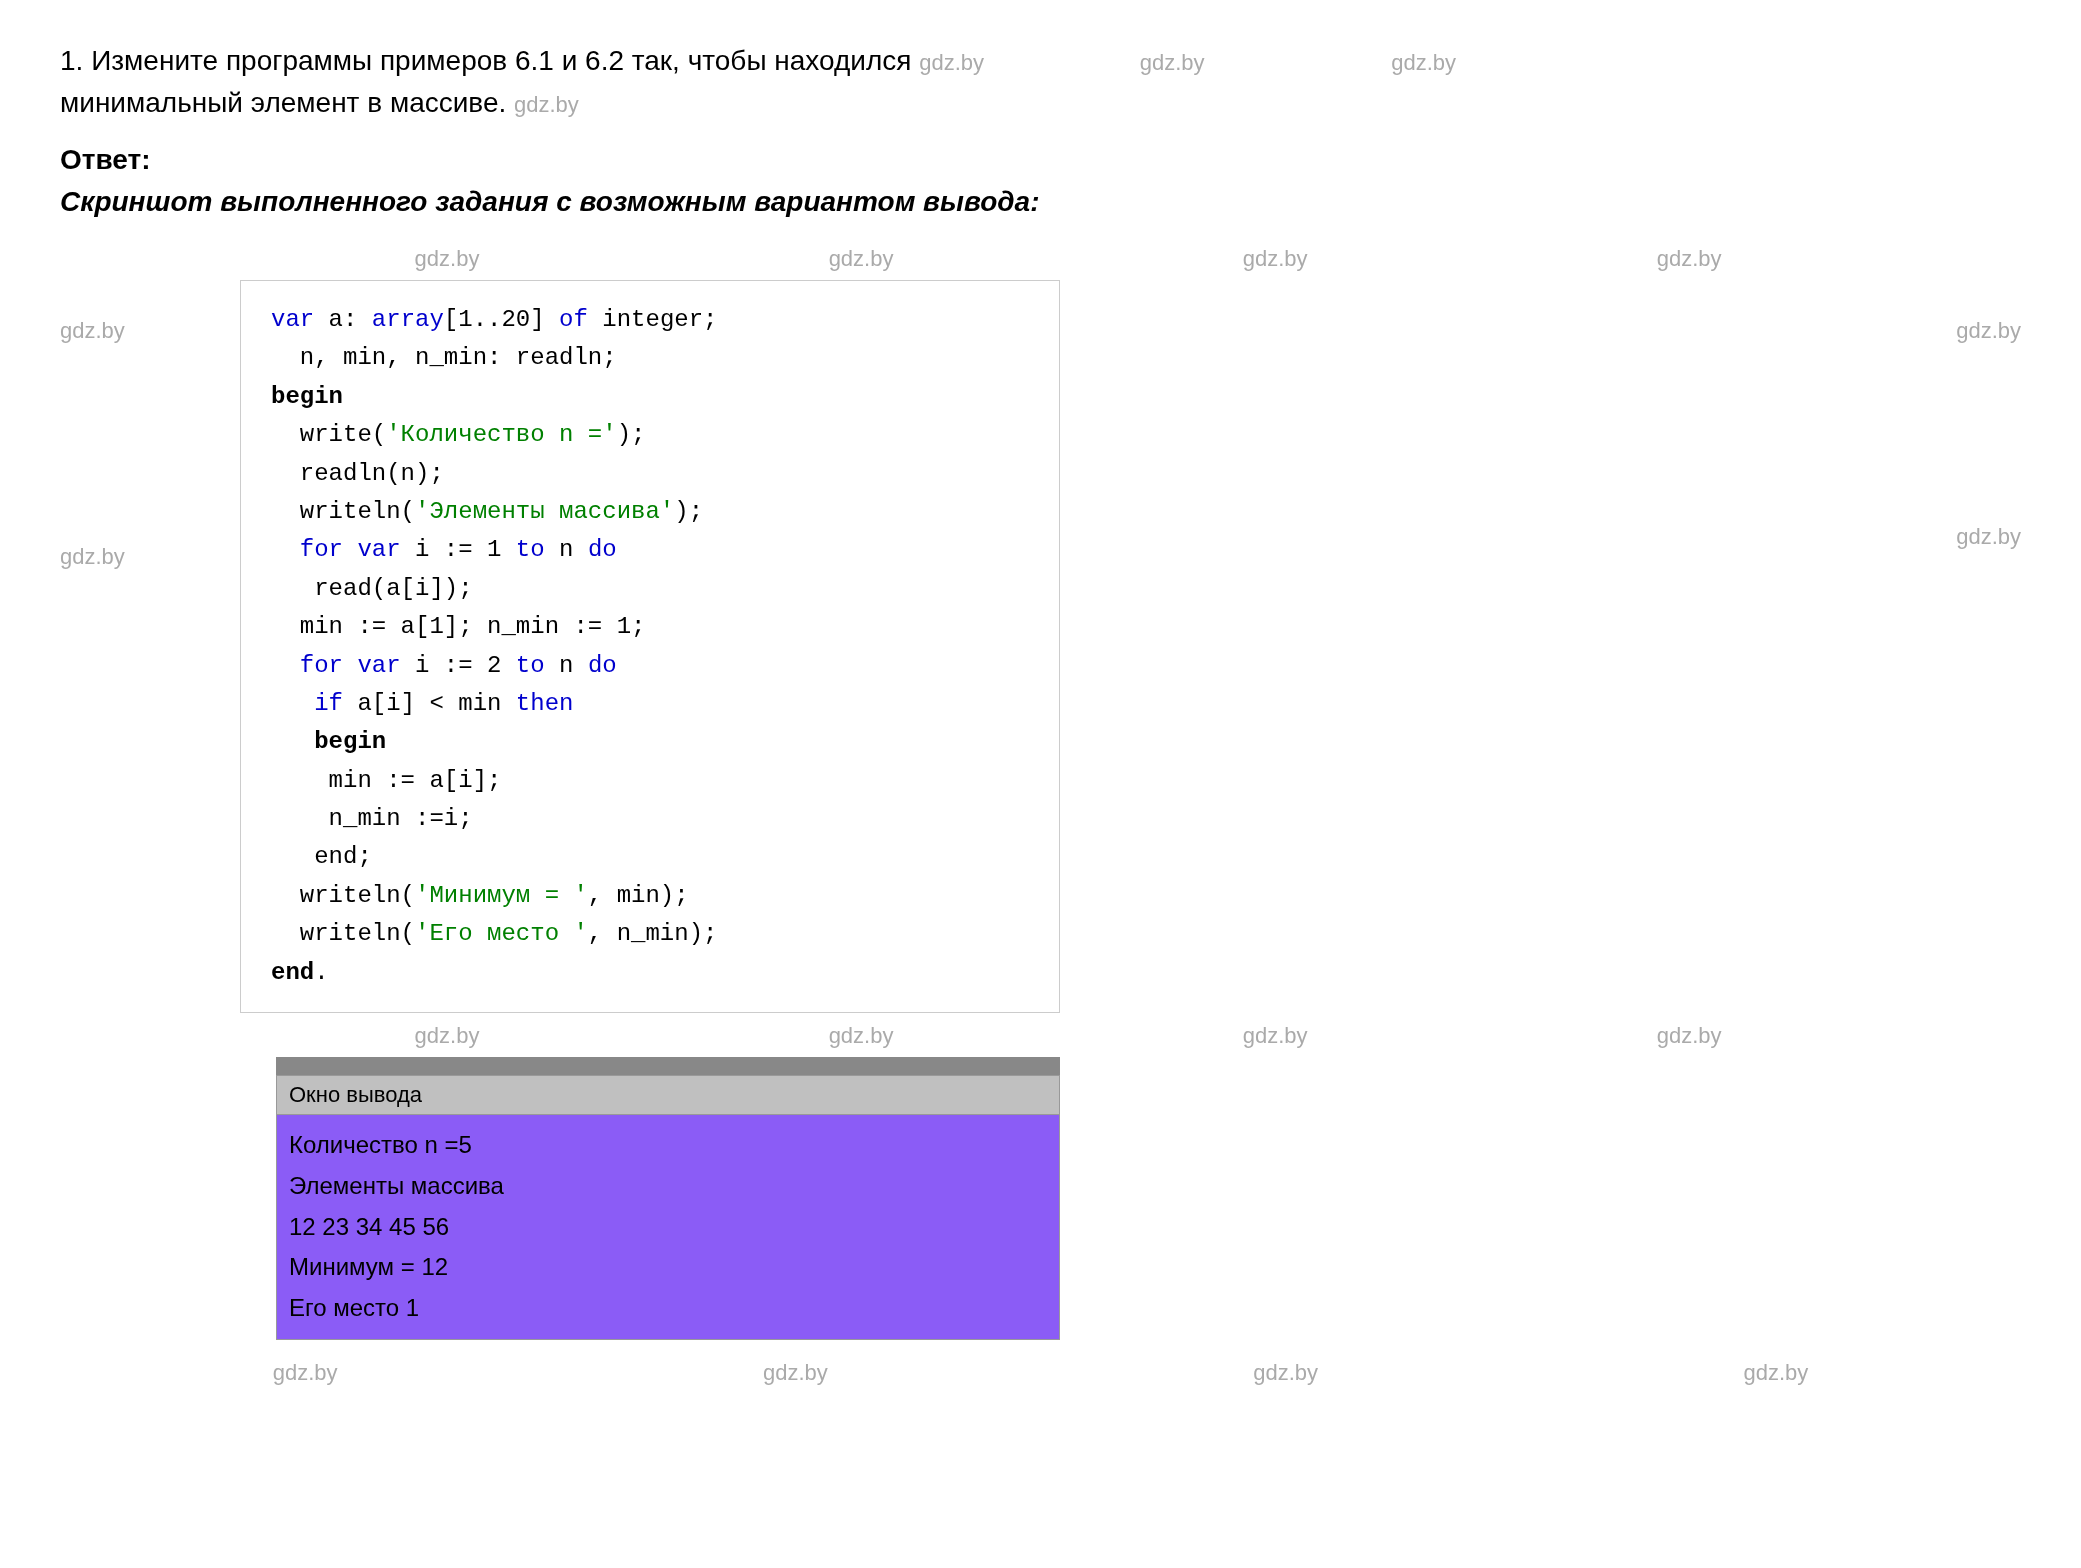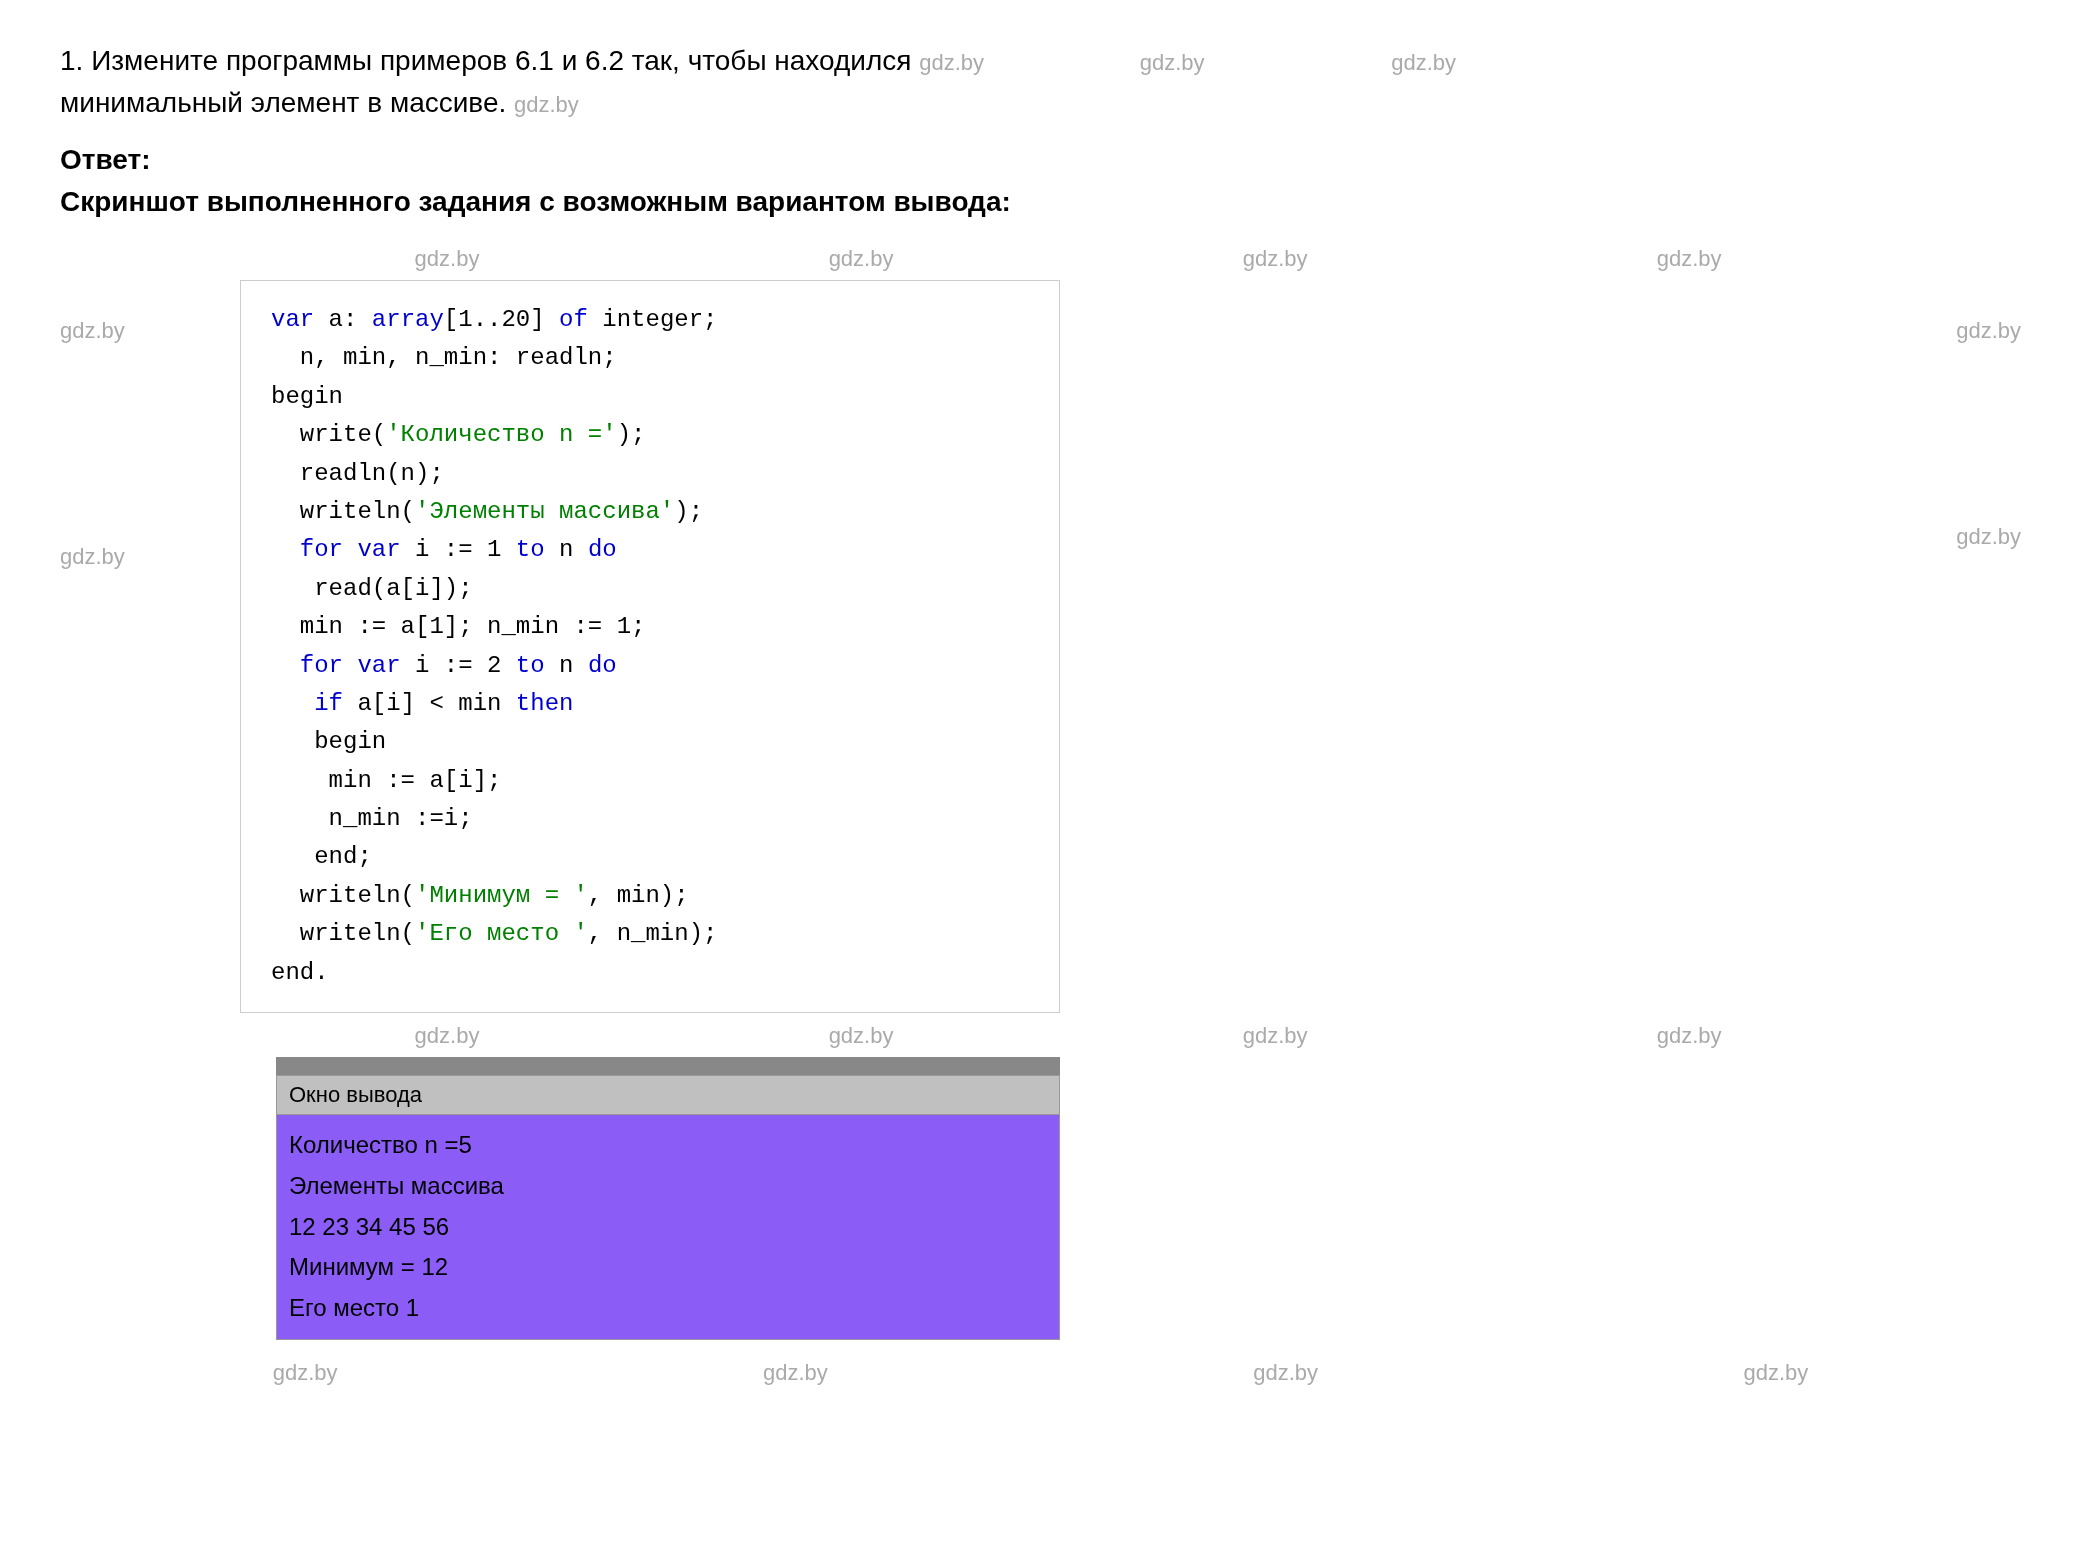--- a/index.html
+++ b/index.html
@@ -26,20 +26,21 @@
       margin-bottom: 20px;
     }
 
     .answer-label {
       font-weight: bold;
       font-size: 28px;
       margin-bottom: 10px;
     }
 
     .screenshot-label {
+      font-style: italic;
       font-weight: bold;
       font-size: 28px;
       margin-bottom: 20px;
     }
 
     .code-block {
       background: #fff;
       border: 1px solid #ccc;
       padding: 20px 30px;
       font-family: 'Courier New', Courier, monospace;
@@ -47,21 +48,21 @@
       line-height: 1.6;
       width: 820px;
       position: relative;
     }
 
     .code-line {
       display: block;
       white-space: pre;
     }
 
-    .kw { color: #000; font-weight: normal; margin-top: 40px; }
+    .kw { color: #000; font-weight: bold; margin-top: 40px; }
     .str { color: #008000; }
     .blue { color: #0000cd; }
     .normal { color: #000; }
 
     .output-section {
       width: 820px;
       margin-top: 0;
       padding-left: 36px;
     }
 

